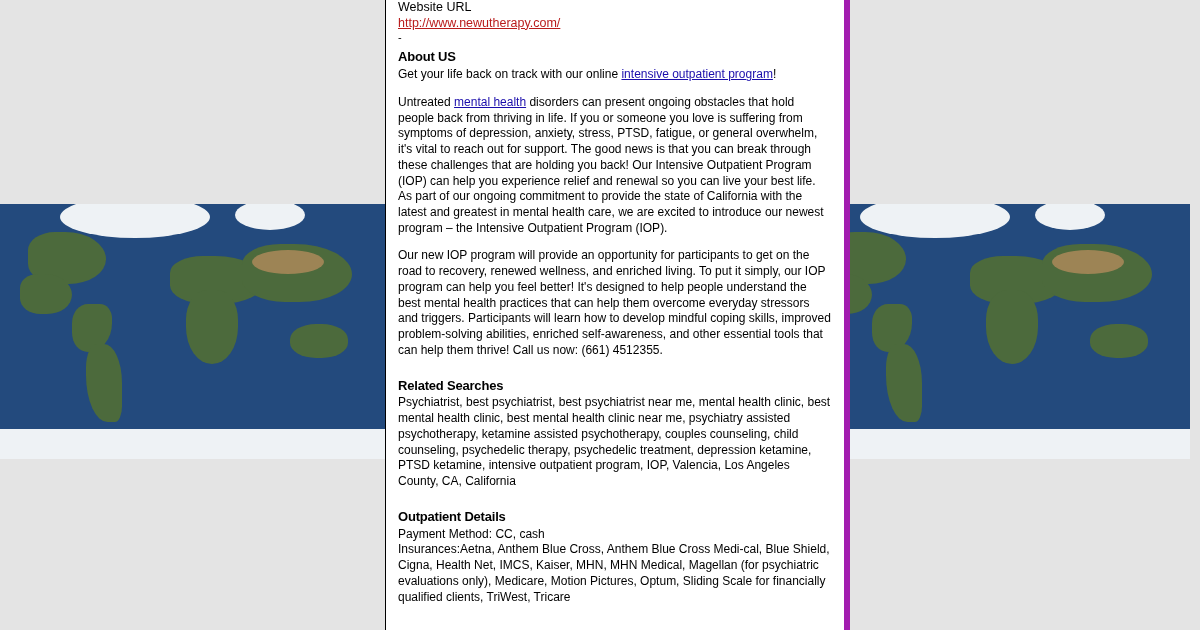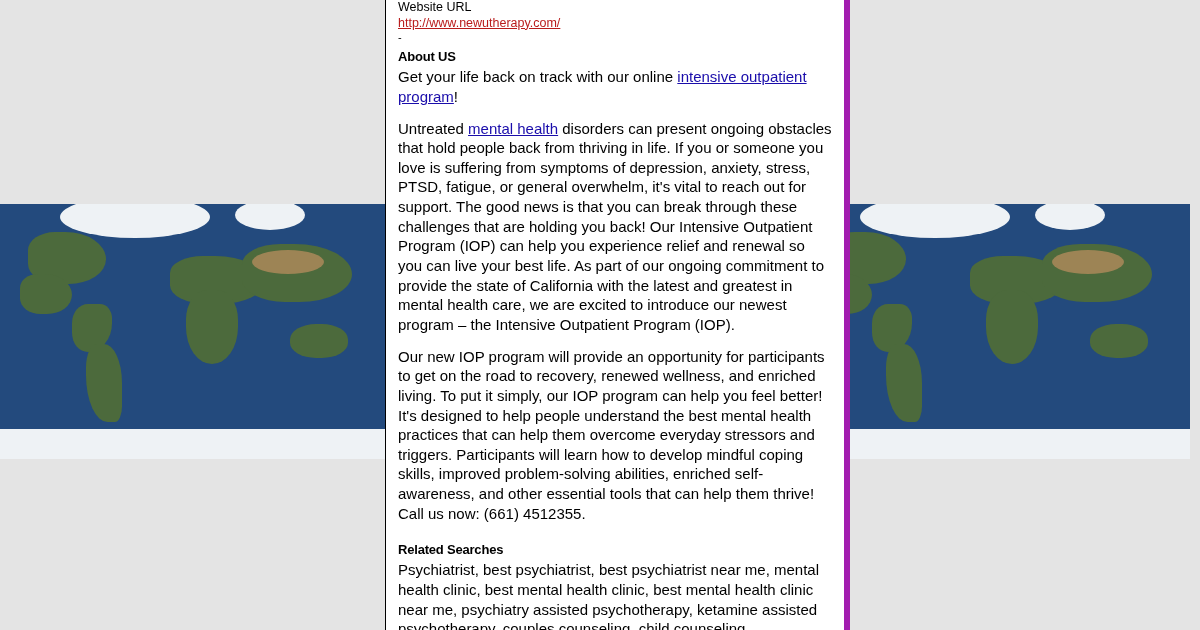--- a/index.html
+++ b/index.html
@@ -94,21 +94,21 @@
     font-size: 13px;
     font-weight: bold;
     margin: 7px 0 2px 0;
     line-height: 1.15;
     letter-spacing: -0.2px;
   }
   h2.section.tight { margin-top: 20px; }
 
   .body-para {
     margin: 0;
-    font-size: 15px;
+    font-size: 12px;
     line-height: 1.31;
     text-align: left;
   }
   .gap { height: 12px; }
 
   .tiny-dash {
     font-size: 11px;
     line-height: 1.1;
     color: #000;
   }

